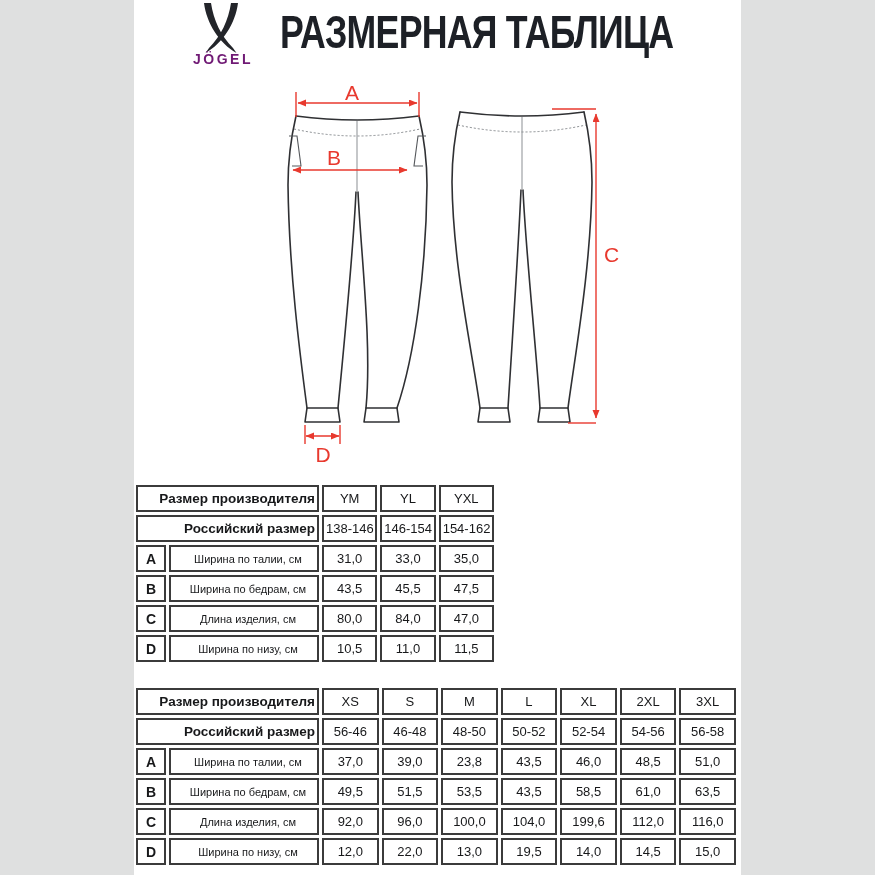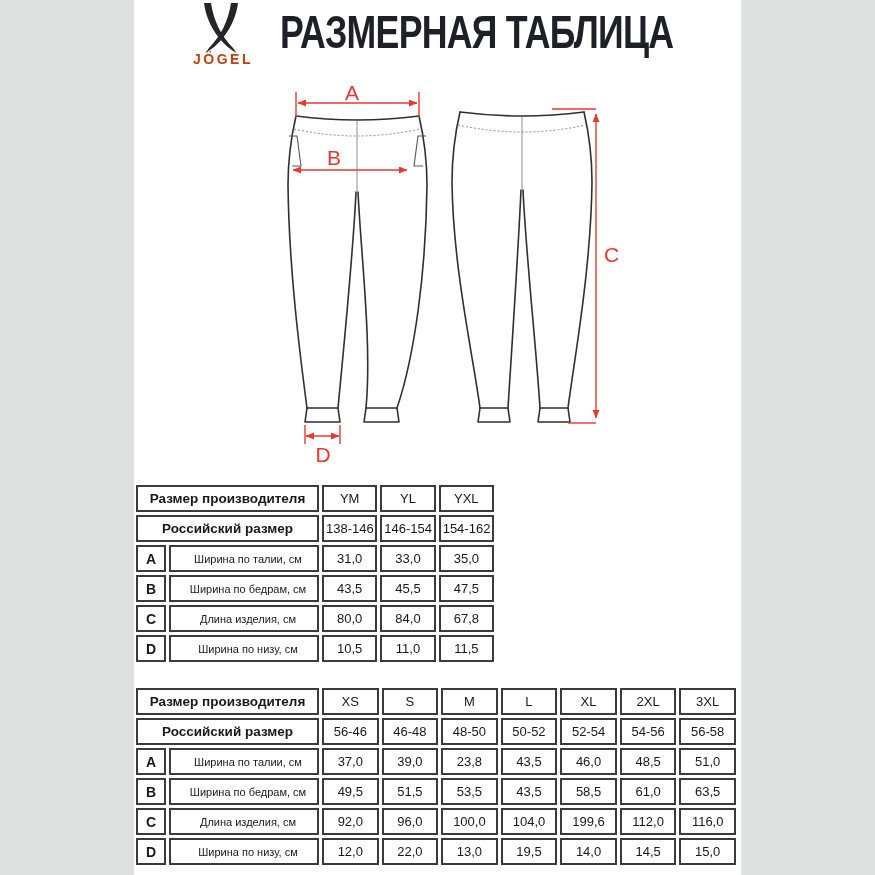--- a/index.html
+++ b/index.html
@@ -11,21 +11,21 @@
   }
   .sheet{
     position:absolute;left:134px;top:0;width:607px;height:875px;
     background:#ffffff;
   }
   
   .logo-mark{position:absolute;left:68px;top:3px;width:38px;height:50px;}
   .logo-wordmark{
     position:absolute;left:50px;top:51px;width:78px;
     font-size:14px;font-weight:700;letter-spacing:2.5px;text-align:center;
-    color:#c2410c;
+    color:#701a75;
   }
   .page-title{
     position:absolute;left:146px;top:4px;margin:0;
     font-size:47px;font-weight:700;letter-spacing:-1px;white-space:nowrap;
     transform:scaleX(0.76);transform-origin:left top;
     color:#1d2026;
   }
   
   .diagram{position:absolute;left:0;top:85px;}
   .outline{fill:none;stroke:#2f3033;stroke-width:1.6;stroke-linejoin:round;stroke-linecap:round;}
@@ -39,21 +39,21 @@
     position:absolute;border-collapse:separate;border-spacing:3px;
     table-layout:fixed;
   }
   #table1{left:-1px;top:482px;width:364px;}
   #table2{left:-1px;top:685px;width:606px;}
   .size-table td{
     border:2px solid #3b3b3b;background:#fff;height:27px;box-sizing:border-box;
     text-align:center;vertical-align:middle;font-size:13px;padding:0 2px;
     white-space:nowrap;overflow:hidden;
   }
-  .size-table td.bold{font-weight:700;font-size:13.5px;}
+  .size-table td.bold{font-weight:700;font-size:13.5px;text-align:right;}
   .size-table td.letter{font-weight:700;font-size:14px;}
   .size-table td.desc{text-align:center;padding-left:10px;font-size:11px;}
 </style>
 </head>
 <body>
 
 <div class="sheet">
 
   <svg class="logo-mark" viewBox="0 0 36 50" aria-hidden="true">
     <path d="M1,0 L8,0 C10.5,17 18,33 30,45 L33.5,50 C16,40 3.5,20 1,0 Z" fill="#23252a"></path>
@@ -156,21 +156,21 @@
           <td class="desc">Ширина по бедрам, см</td>
           <td>43,5</td>
           <td>45,5</td>
           <td>47,5</td>
         </tr>
         <tr>
           <td class="letter">C</td>
           <td class="desc">Длина изделия, см</td>
           <td>80,0</td>
           <td>84,0</td>
-          <td>67,8</td>
+          <td>47,0</td>
         </tr>
         <tr>
           <td class="letter">D</td>
           <td class="desc">Ширина по низу, см</td>
           <td>10,5</td>
           <td>11,0</td>
           <td>11,5</td>
         </tr>
       </tbody>
   </table>

